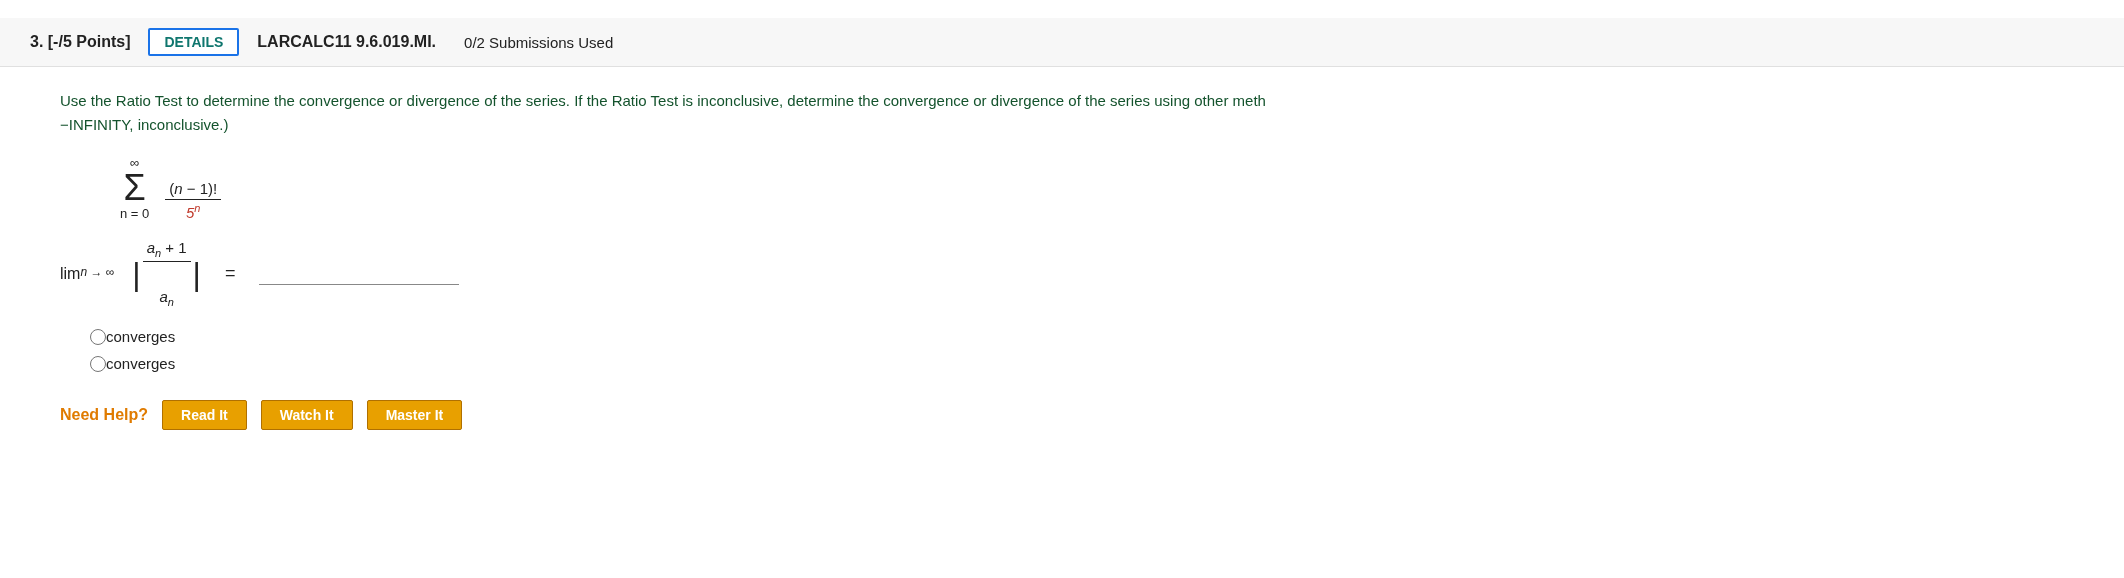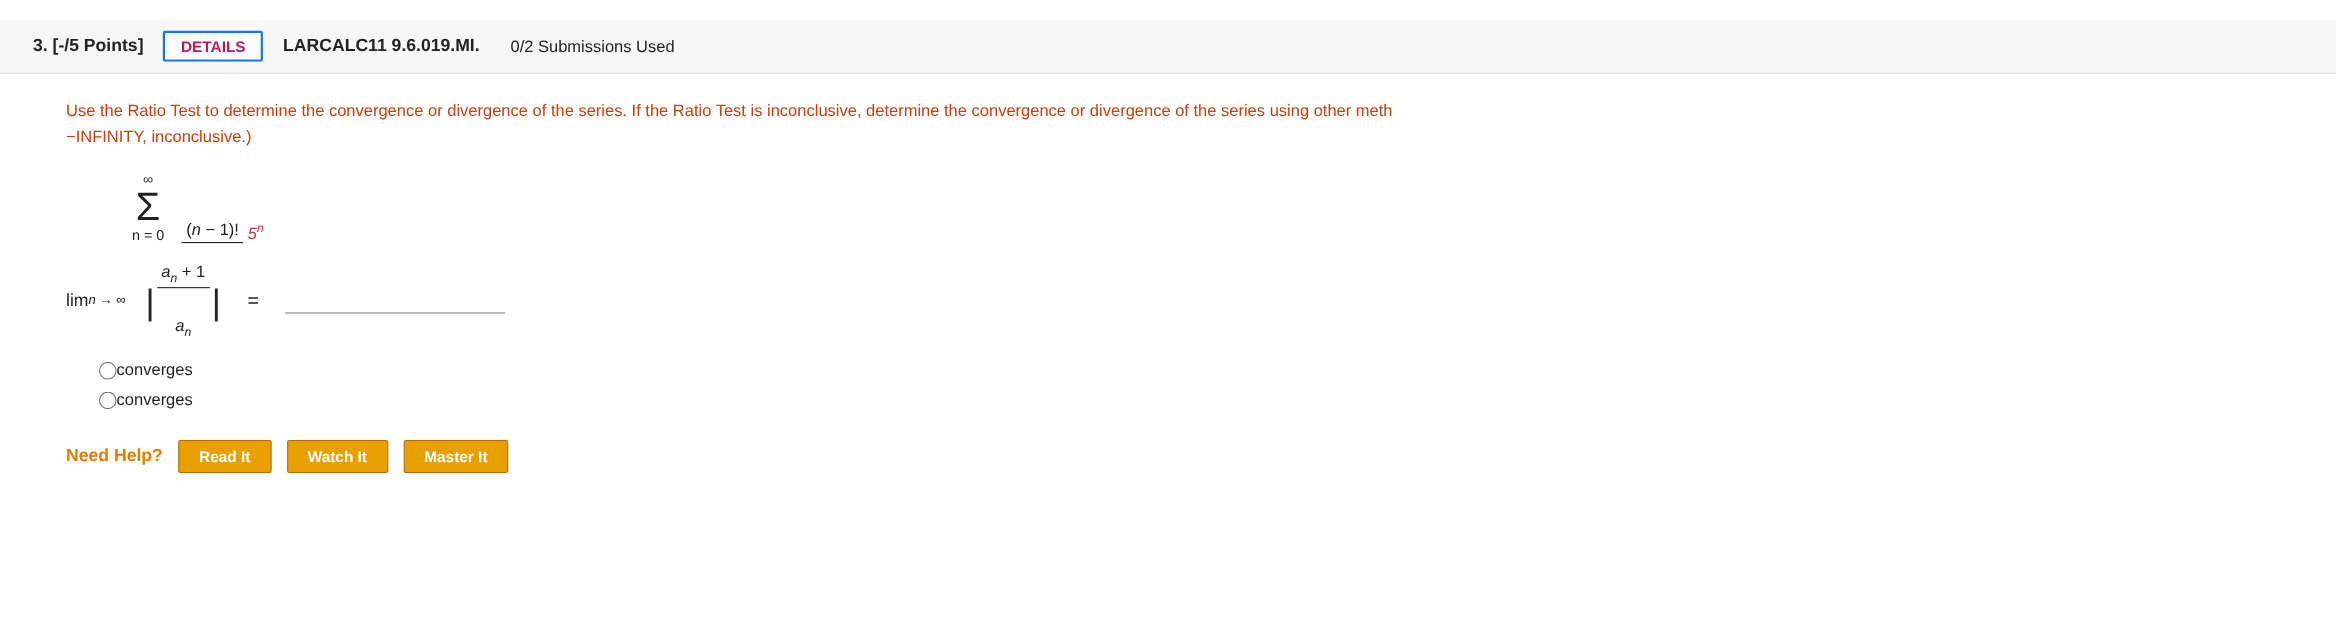--- a/index.html
+++ b/index.html
@@ -23,21 +23,21 @@
       border-bottom: 1px solid #e0e0e0;
       background: #f7f7f7;
     }
     .points-label {
       font-weight: bold;
       font-size: 16px;
       color: #222;
     }
     .details-btn {
       border: 2px solid #1a73e8;
-      color: #be185d;
+      color: #0f766e;
       background: #fff;
       padding: 4px 14px;
       font-size: 14px;
       font-weight: bold;
       cursor: pointer;
       border-radius: 2px;
     }
     .problem-id {
       font-weight: bold;
       font-size: 16px;
@@ -46,21 +46,21 @@
     .submissions {
       font-size: 15px;
       color: #222;
       margin-left: 10px;
     }
     .content-area {
       padding: 22px 60px 24px 60px;
     }
     .problem-description {
       font-size: 15px;
-      color: #c2410c;
+      color: #14532d;
       line-height: 1.6;
       margin-bottom: 18px;
     }
     .series-formula {
       display: flex;
       align-items: flex-end;
       margin: 18px 0 18px 60px;
       font-size: 17px;
     }
     .sigma-block {
@@ -72,21 +72,21 @@
     .sigma-symbol {
       font-size: 36px;
       line-height: 1;
     }
     .sigma-limits {
       font-size: 13px;
       color: #222;
     }
     .fraction {
       display: inline-flex;
-      flex-direction: row;
+      flex-direction: column;
       align-items: center;
       margin-left: 6px;
       vertical-align: middle;
     }
     .fraction .numerator {
       border-bottom: 1.5px solid #222;
       padding: 0 4px 2px 4px;
       font-size: 15px;
       color: #222;
     }

